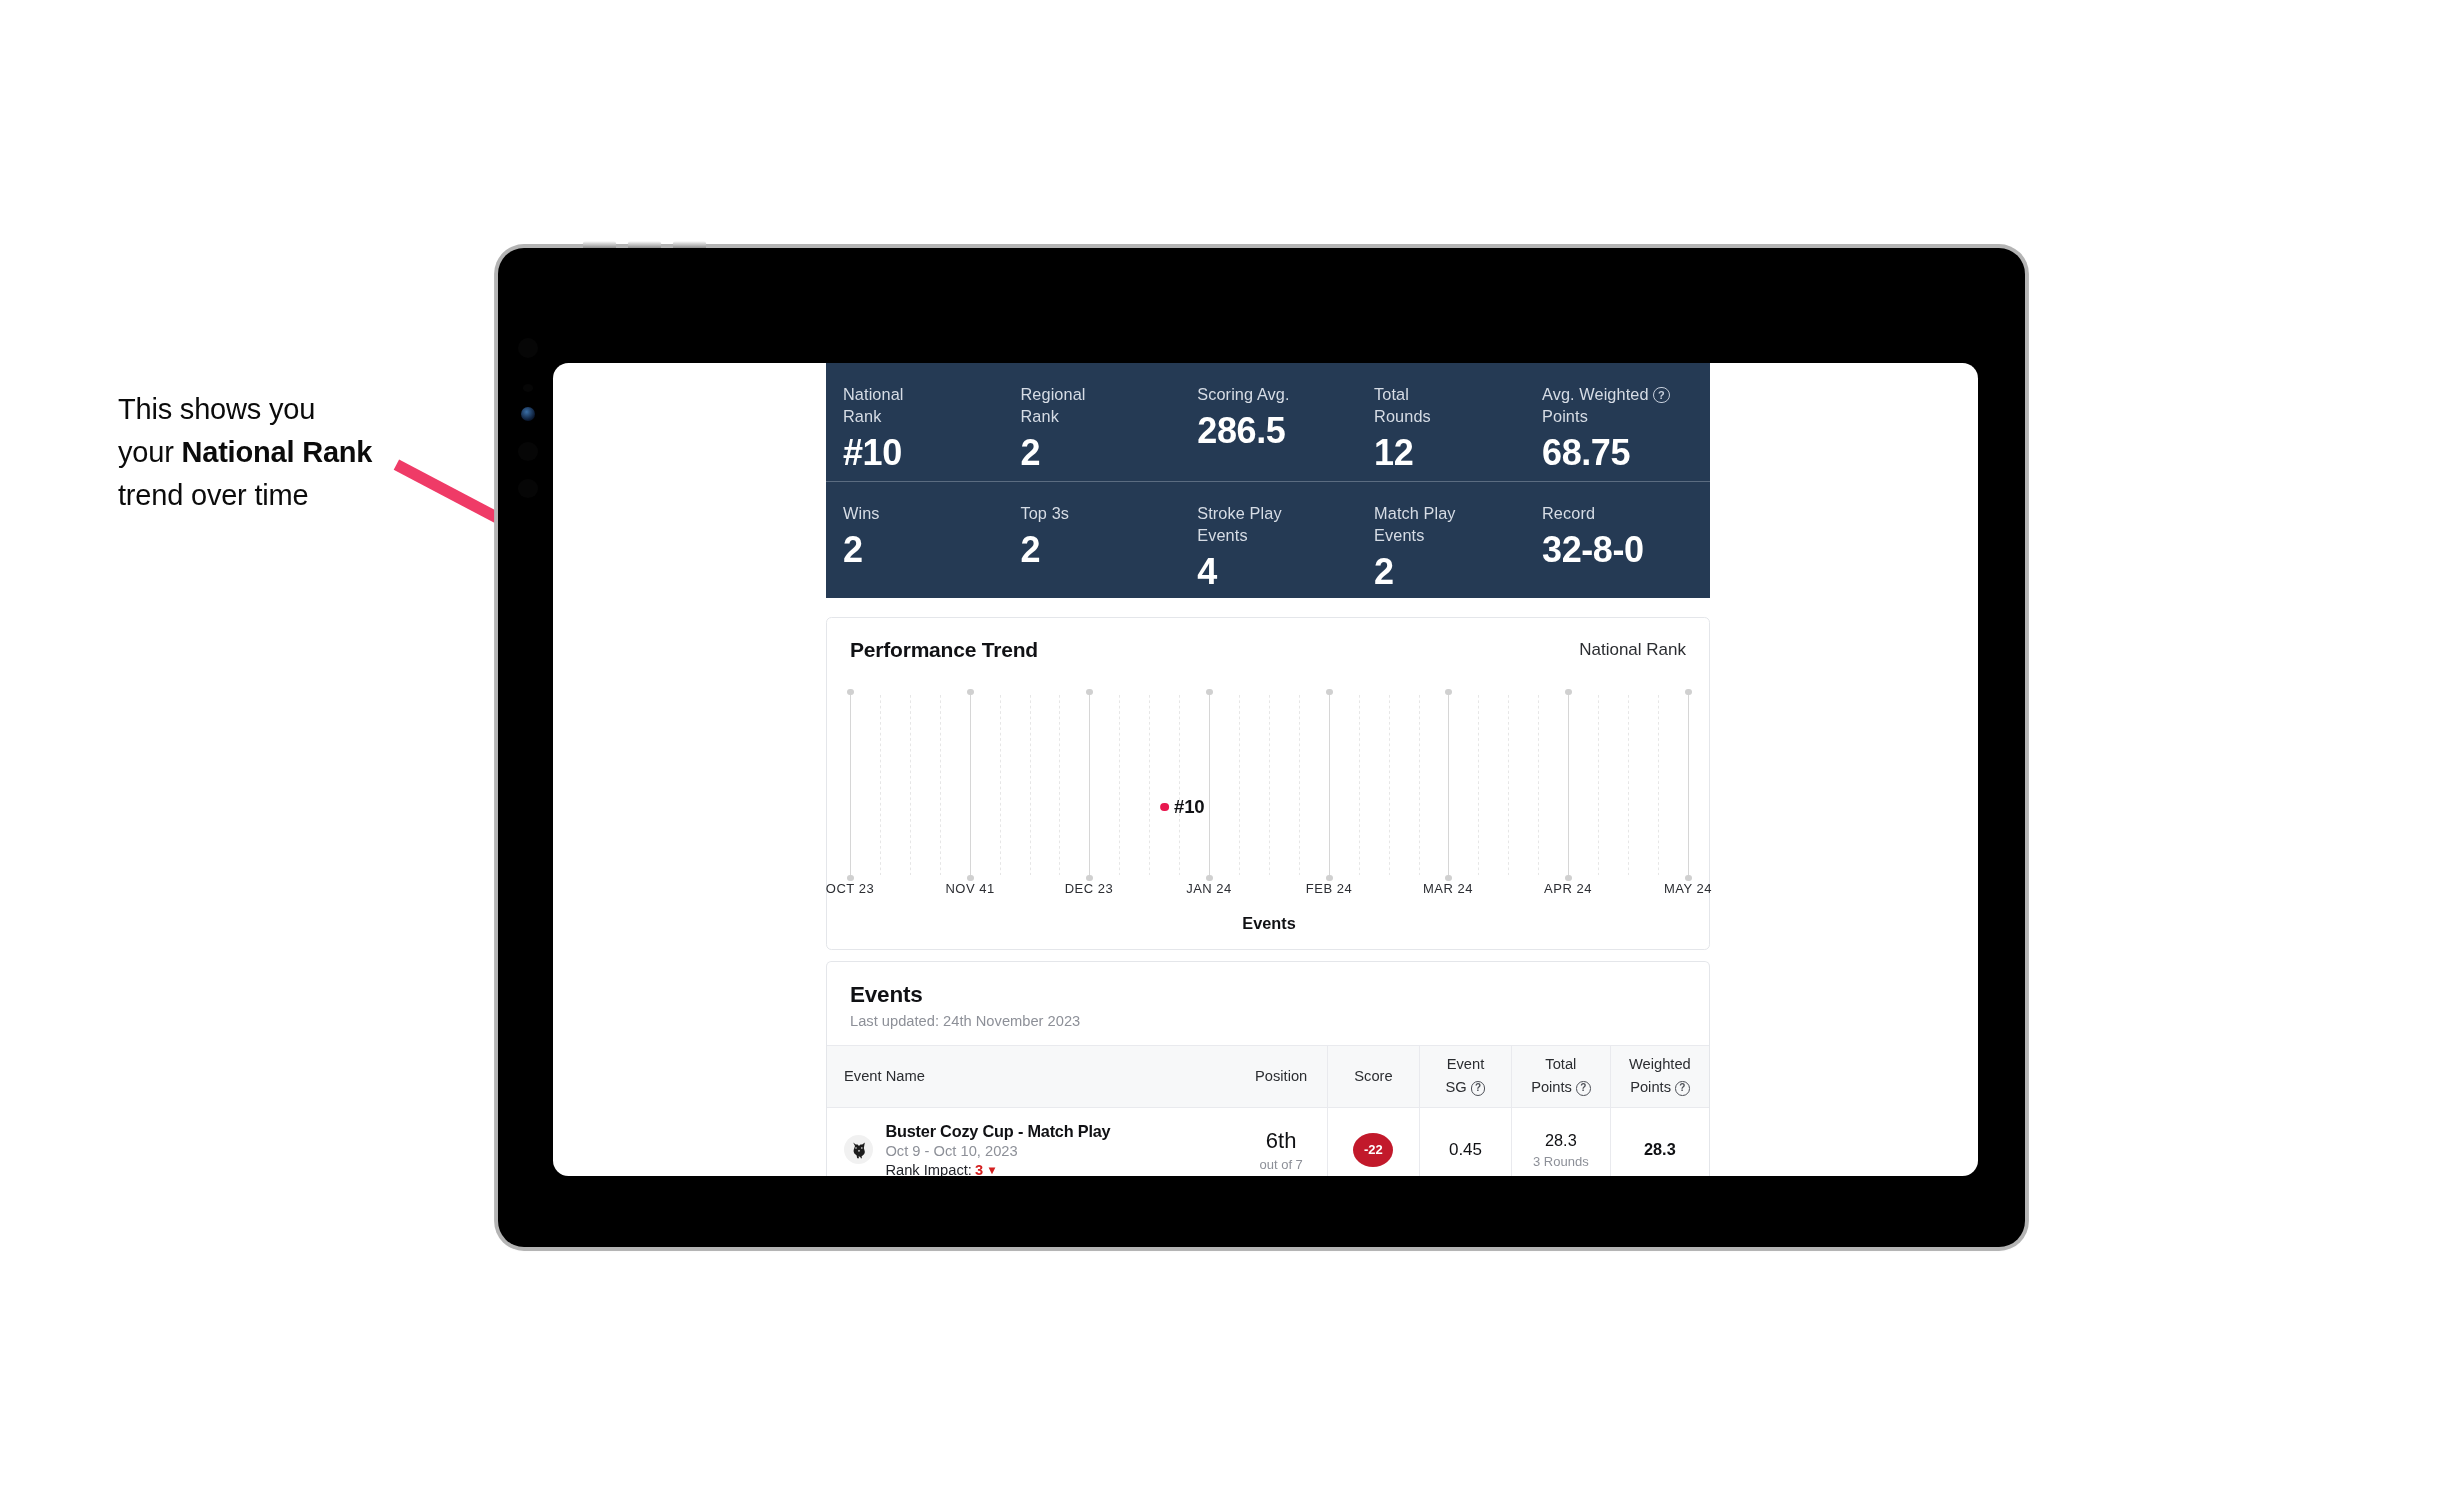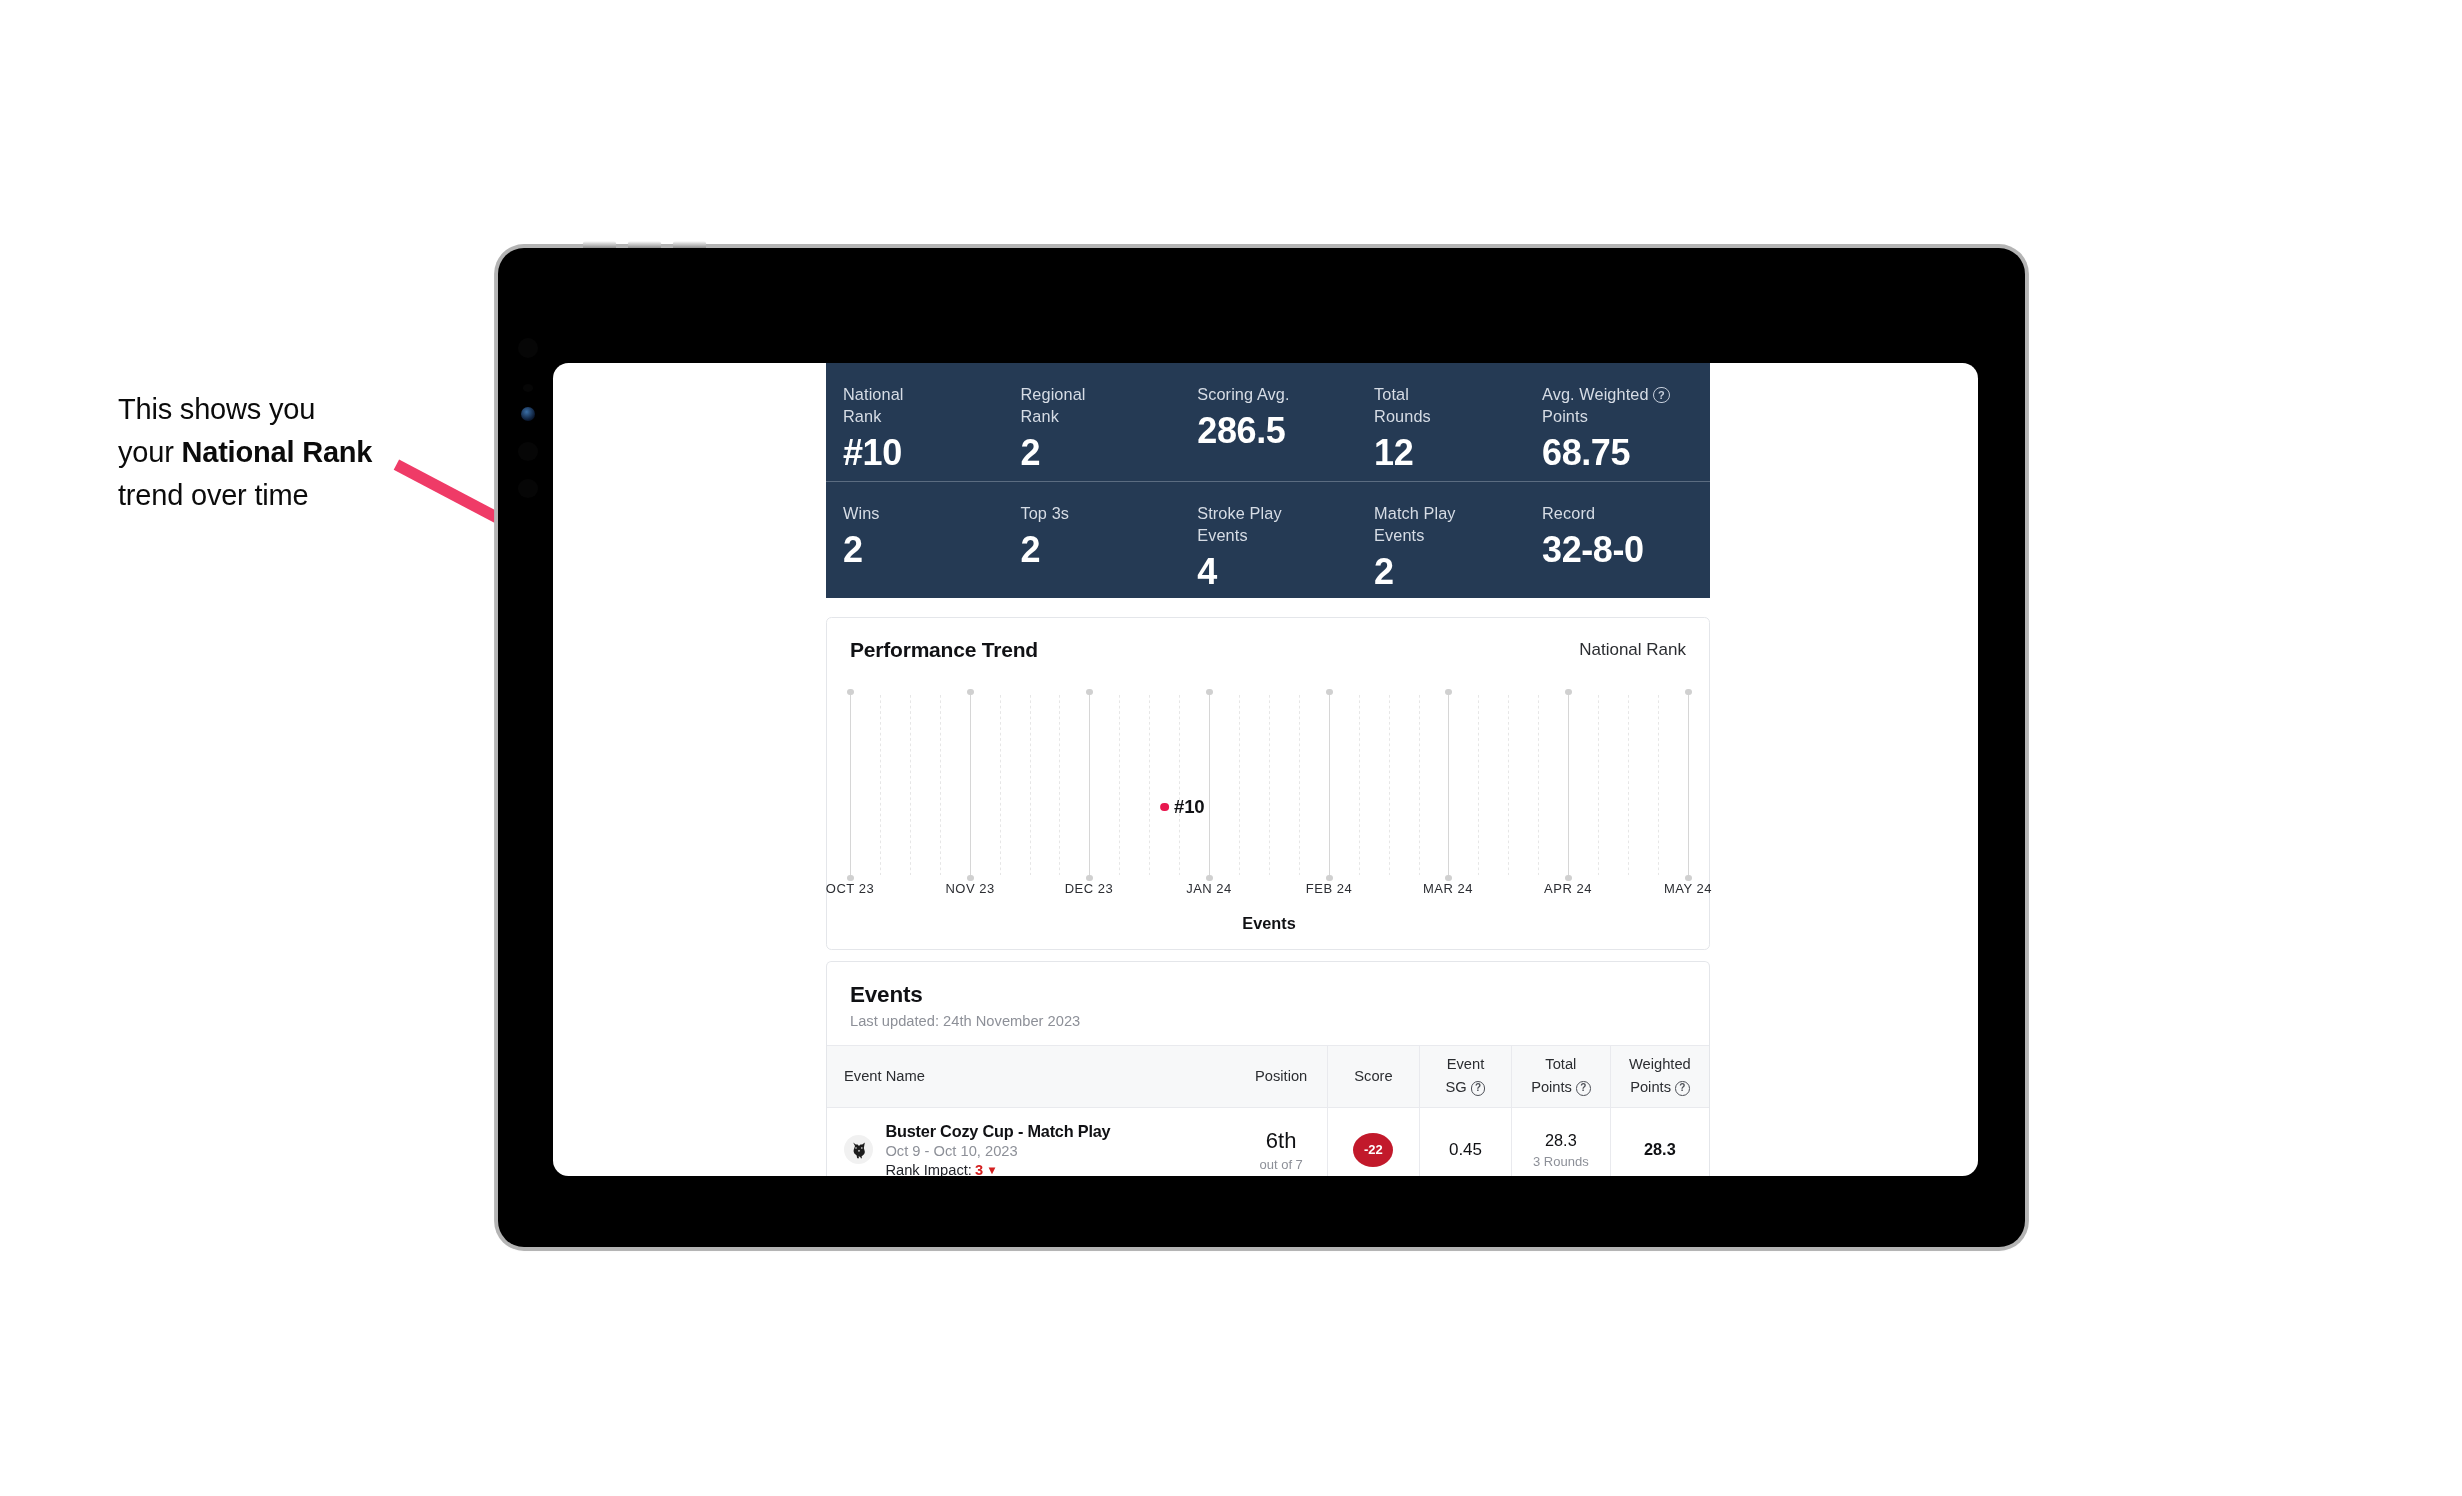--- a/index.html
+++ b/index.html
@@ -332,21 +332,21 @@
             <div class="grid-minor" style="left: 778px;"></div>
             <div class="grid-minor" style="left: 808px;"></div>
             <div class="grid-major" style="left: 838px;"></div>
             <div class="datapoint" style="left: 314px; top: 115px;">
               <span class="dp-dot"></span>
               <span class="dp-label">#10</span>
             </div>
           </div>
         <div class="x-axis" id="chart-xaxis">
             <div class="x-tick" style="left: 0px;">OCT 23</div>
-            <div class="x-tick" style="left: 120px;">NOV 23</div>
+            <div class="x-tick" style="left: 120px;">NOV 41</div>
             <div class="x-tick" style="left: 239px;">DEC 23</div>
             <div class="x-tick" style="left: 359px;">JAN 24</div>
             <div class="x-tick" style="left: 479px;">FEB 24</div>
             <div class="x-tick" style="left: 598px;">MAR 24</div>
             <div class="x-tick" style="left: 718px;">APR 24</div>
             <div class="x-tick" style="left: 838px;">MAY 24</div>
           </div>
         <div class="axis-title">Events</div>
       </div>
 

